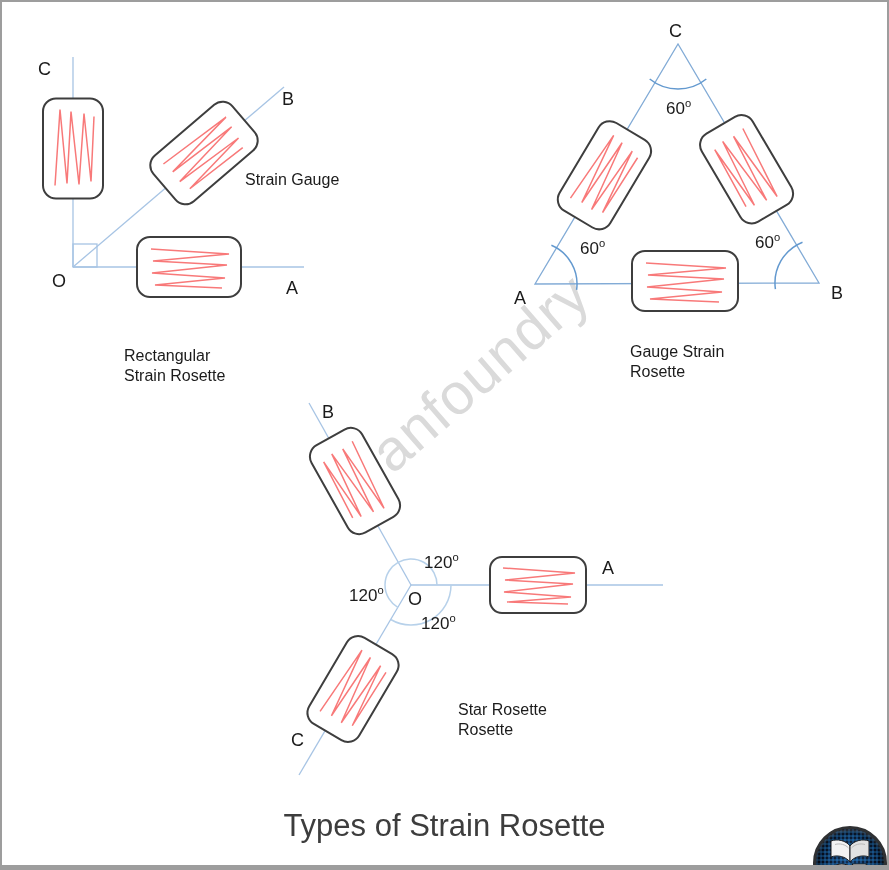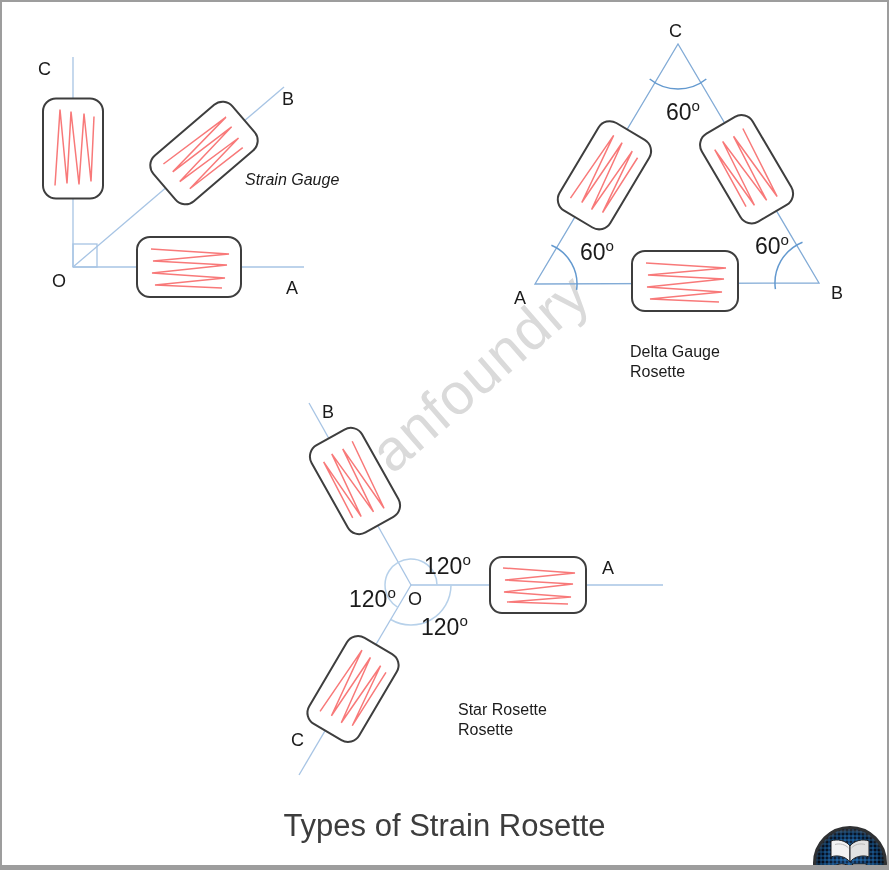--- a/index.html
+++ b/index.html
@@ -20,24 +20,24 @@
   #page{
     position:relative; width:889px; height:870px; box-sizing:border-box;
     background:#fff; overflow:hidden;
     border:2px solid var(--border_gray);
     border-bottom:5px solid var(--border_gray);
   }
   .lbl{
     position:absolute; color:var(--text_dark); font-size:18px; line-height:1;
     white-space:nowrap; z-index:3;
   }
-  .angle{font-size:23px;text-align:right;}
+  .angle{font-size:17px;text-align:right;}
   .angle sup{font-size:0.66em;}
   .caption{font-size:16px; line-height:20px;}
-  .small{font-size:16px;font-style:italic;}
+  .small{font-size:16px;}
   #watermark{
     position:absolute; left:310px; top:352px; width:300px; z-index:1;
     font-size:58px; color:var(--watermark_gray); letter-spacing:1px;
     transform:rotate(-41deg); transform-origin:50% 50%; white-space:nowrap;
   }
   svg.diagram{position:absolute; left:0; top:0; z-index:2;}
   .thin-line{stroke:var(--line_blue); stroke-width:1.3; fill:none;}
   .delta-edge{stroke:var(--delta_edge); stroke-width:1.3; fill:none;}
   .arc{stroke:var(--arc_blue); stroke-width:1.5; fill:none;}
   .arc-light{stroke:var(--arc_blue_light); stroke-width:1.5; fill:none;}
@@ -136,35 +136,39 @@
         <polyline class="zigzag" points="-35,-17 37,-12 -33,-5 35,-1 -34,7 33,12 -31,17 30,19"></polyline>
       </g>
     </g>
   </svg>
 
   <div class="lbl" style="left:36px;top:58px">C</div>
   <div class="lbl" style="left:280px;top:88px">B</div>
   <div class="lbl" style="left:284px;top:277px">A</div>
   <div class="lbl" style="left:50px;top:270px">O</div>
   <div class="lbl small" style="left:243px;top:170px">Strain Gauge</div>
+  <div class="lbl caption" style="left:122px;top:344px">
+    <div>Rectangular</div>
+    <div>Strain Rosette</div>
+  </div>
 
   <div class="lbl" style="left:667px;top:20px">C</div>
   <div class="lbl" style="left:512px;top:287px">A</div>
   <div class="lbl" style="left:829px;top:282px">B</div>
   <div class="lbl angle" style="left:664px;top:96px">
     <span>60</span><sup>o</sup>
   </div>
   <div class="lbl angle" style="left:578px;top:236px">
     <span>60</span><sup>o</sup>
   </div>
   <div class="lbl angle" style="left:753px;top:230px">
     <span>60</span><sup>o</sup>
   </div>
   <div class="lbl caption" style="left:628px;top:340px">
-    <div>Delta Gauge</div>
+    <div>Gauge Strain</div>
     <div>Rosette</div>
   </div>
 
   <div class="lbl" style="left:320px;top:401px">B</div>
   <div class="lbl" style="left:600px;top:557px">A</div>
   <div class="lbl" style="left:289px;top:729px">C</div>
   <div class="lbl" style="left:406px;top:588px">O</div>
   <div class="lbl angle" style="left:422px;top:550px">
     <span>120</span><sup>o</sup>
   </div>

